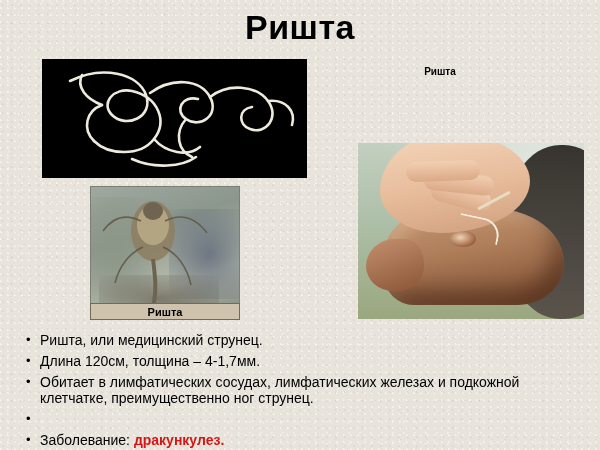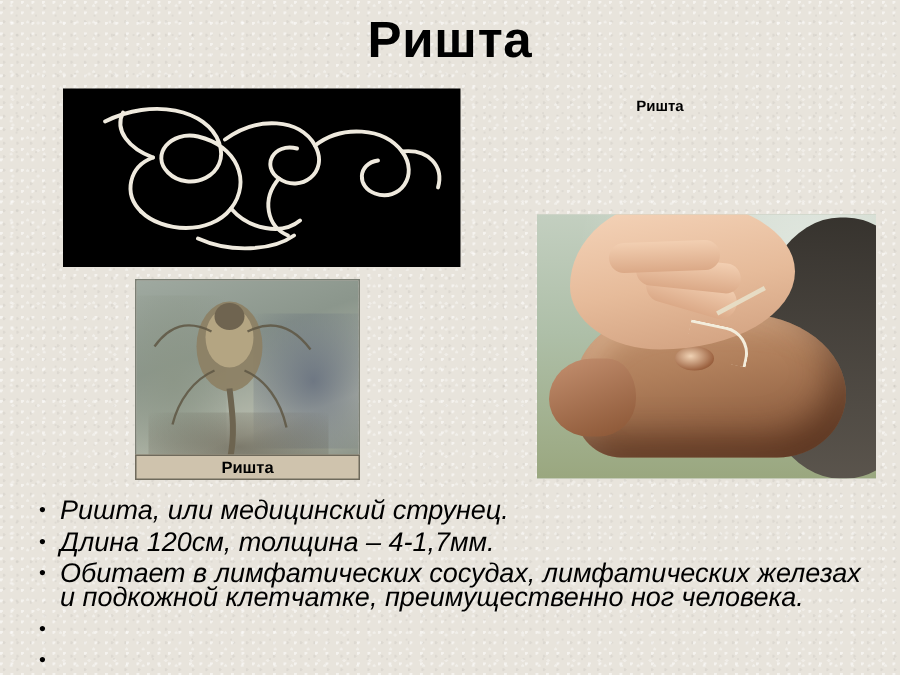--- a/index.html
+++ b/index.html
@@ -230,24 +230,23 @@
   }
   .bullet-dot {
     width: 14px;
     flex: 0 0 14px;
     font-size: 13px;
     line-height: 16px;
     color: #000;
     text-align: left;
   }
   .bullet-text {
-    font-size: 18px;
+    font-size: 14px;
     line-height: 16px;
     color: #000000;
-    font-style: italic;
   }
   .bullet-text .accent {
     color: #d31717;
     font-weight: bold;
   }
 </style>
 </head>
 <body>
 
 <div class="slide">
@@ -314,23 +313,24 @@
     <div class="bullet-row">
       <div class="bullet-dot">•</div>
       <div class="bullet-text"><span>Ришта, или медицинский струнец.</span><span class="accent"></span></div>
     </div>
     <div class="bullet-row">
       <div class="bullet-dot">•</div>
       <div class="bullet-text"><span>Длина 120см, толщина – 4-1,7мм.</span><span class="accent"></span></div>
     </div>
     <div class="bullet-row">
       <div class="bullet-dot">•</div>
-      <div class="bullet-text"><span>Обитает в лимфатических сосудах, лимфатических железах и подкожной клетчатке, преимущественно ног человека.</span><span class="accent"></span></div>
-    </div>
-    <div class="bullet-row">
-      <div class="bullet-dot">•</div>
-    </div>
-    <div class="bullet-row">
-      <div class="bullet-dot">•</div>
+      <div class="bullet-text"><span>Обитает в лимфатических сосудах, лимфатических железах и подкожной клетчатке, преимущественно ног струнец.</span><span class="accent"></span></div>
+    </div>
+    <div class="bullet-row">
+      <div class="bullet-dot">•</div>
+    </div>
+    <div class="bullet-row">
+      <div class="bullet-dot">•</div>
+      <div class="bullet-text"><span>Заболевание: </span><span class="accent">дракункулез.</span></div>
     </div>
   </div>
 
 </div>
 
 </body></html>

